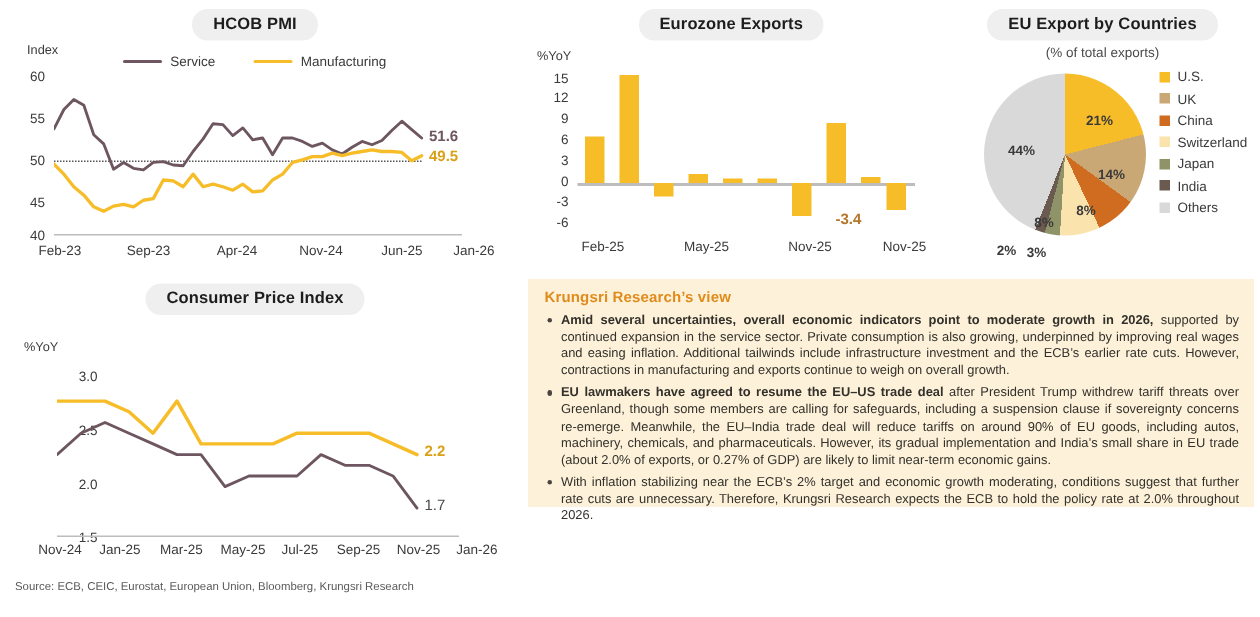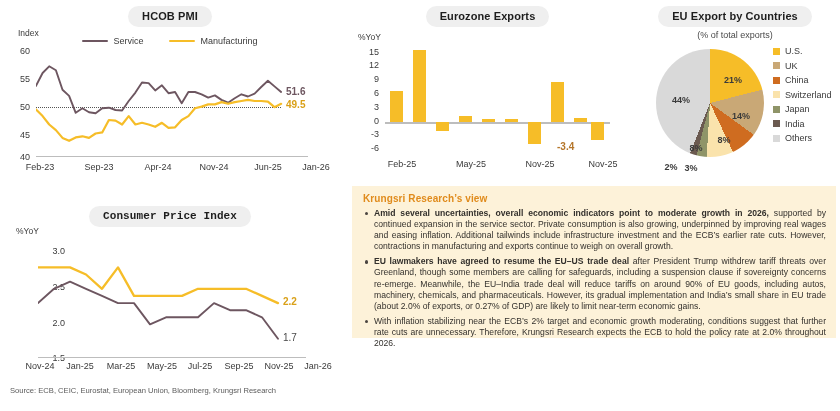--- a/index.html
+++ b/index.html
@@ -137,21 +137,21 @@
     <div class="xtick" style="left:99px;">Sep-23</div>
     <div class="xtick" style="left:158px;">Apr-24</div>
     <div class="xtick" style="left:214px;">Nov-24</div>
     <div class="xtick" style="left:268px;">Jun-25</div>
     <div class="xtick" style="left:316px;">Jan-26</div>
   </div>
 </div>
 
 <div class="panel" style="left:0;top:186px;width:340px;height:200px;">
 
-  <div class="pill-wrap" style="margin-top:20px;font-family:Liberation Mono, monospace;">
+  <div class="pill-wrap" style="margin-top:3px;">
     <span class="pill">Consumer Price Index</span>
   </div>
 
   <div class="axis-unit" style="position:absolute;left:16px;top:40px;">%YoY</div>
 
 
   <div style="position:absolute;left:0;top:0;width:32px;height:200px;padding-left:33px;">
     <div class="ytick" style="top:65px;">3.0</div>
     <div class="ytick" style="top:101px;">2.5</div>
     <div class="ytick" style="top:137px;">2.0</div>

